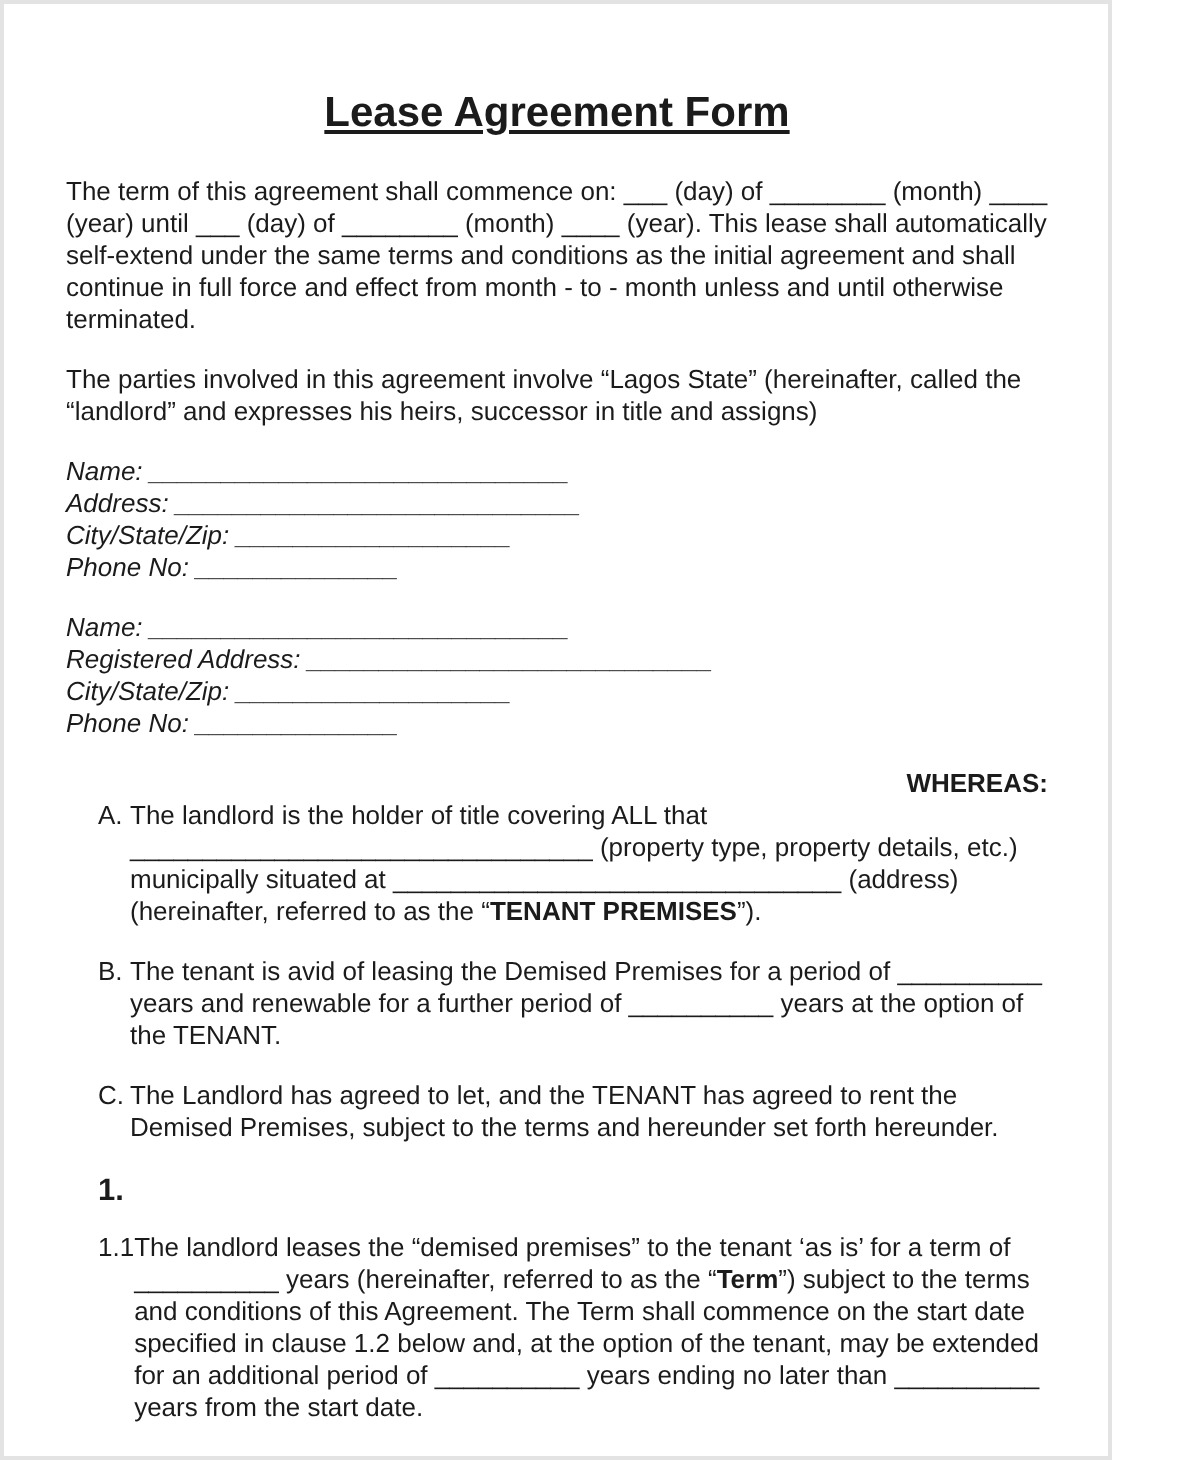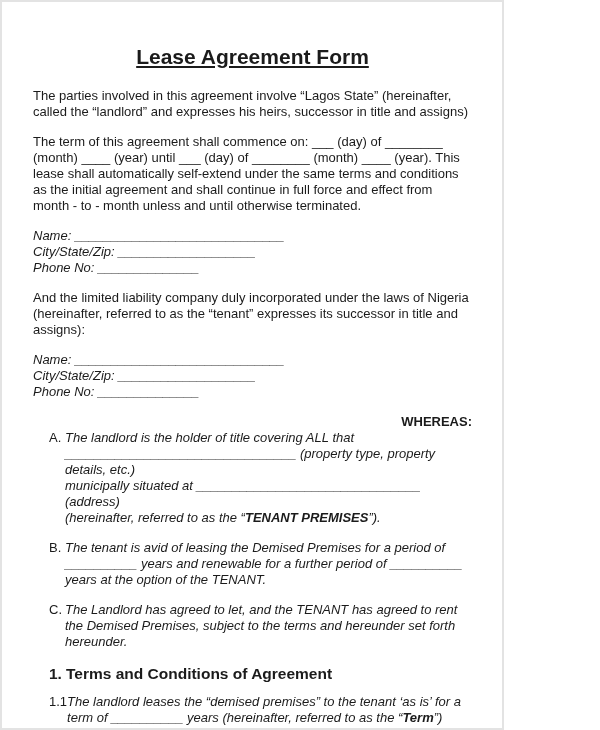--- a/index.html
+++ b/index.html
@@ -1,21 +1,21 @@
 <!DOCTYPE html>
 <html><head>
 <meta charset="utf-8">
 <style>
   html, body {
     margin: 0;
     padding: 0;
     background: #ffffff;
   }
   .page {
-    width: 504px;
+    width: 556px;
     height: 730px;
     box-sizing: border-box;
     background: #ffffff;
     border: 2px solid #e3e3e3;
     padding: 42px 30px 0 31px;
     font-family: "Liberation Sans", "DejaVu Sans", sans-serif;
     font-size: 13px;
     line-height: 16px;
     color: #1b1b1b;
     overflow: hidden;
@@ -46,21 +46,20 @@
   }
   .li-label {
     flex: 0 0 16px;
   }
   .li.clause .li-label {
     flex: 0 0 18px;
   }
   .li-body {
     flex: 1;
     white-space: pre-line;
-    font-style: italic;
   }
   .section-heading {
     display: flex;
     font-weight: bold;
     font-size: 15.5px;
     line-height: 19px;
     margin: 2px 0 11px 0;
     padding-left: 16px;
   }
   .section-heading .li-label {
@@ -68,34 +67,35 @@
   }
   b { font-weight: bold; }
 </style>
 </head>
 <body>
 
 <div class="page">
 
   <div class="title">Lease Agreement Form</div>
 
+  <p class="para">The term of this agreement shall commence on: ___ (day) of ________ (month) ____ (year) until ___ (day) of ________ (month) ____ (year). This lease shall automatically self-extend under the same terms and conditions as the initial agreement and shall continue in full force and effect from month - to - month unless and until otherwise terminated.</p>
+
   <p class="para">The parties involved in this agreement involve “Lagos State” (hereinafter, called the “landlord” and expresses his heirs, successor in title and assigns)</p>
-
-  <p class="para">The term of this agreement shall commence on: ___ (day) of ________ (month) ____ (year) until ___ (day) of ________ (month) ____ (year). This lease shall automatically self-extend under the same terms and conditions as the initial agreement and shall continue in full force and effect from month - to - month unless and until otherwise terminated.</p>
 
   <div class="para">
     <div class="field-line">Name: _____________________________</div>
+    <div class="field-line">Address: ____________________________</div>
     <div class="field-line">City/State/Zip: ___________________</div>
     <div class="field-line">Phone No: ______________</div>
   </div>
 
-  <p class="para">And the limited liability company duly incorporated under the laws of Nigeria (hereinafter, referred to as the “tenant” expresses its successor in title and assigns):</p>
 
   <div class="para">
     <div class="field-line">Name: _____________________________</div>
+    <div class="field-line">Registered Address: ____________________________</div>
     <div class="field-line">City/State/Zip: ___________________</div>
     <div class="field-line">Phone No: ______________</div>
   </div>
 
   <div class="whereas-heading">WHEREAS:</div>
 
   <div class="li">
     <span class="li-label">A.</span>
     <span class="li-body"><span>The landlord is the holder of title covering ALL that
 ________________________________ (property type, property details, etc.)
@@ -108,21 +108,20 @@
     <span class="li-body">The tenant is avid of leasing the Demised Premises for a period of __________ years and renewable for a further period of __________ years at the option of the TENANT.</span>
   </div>
 
   <div class="li">
     <span class="li-label">C.</span>
     <span class="li-body">The Landlord has agreed to let, and the TENANT has agreed to rent the Demised Premises, subject to the terms and hereunder set forth hereunder.</span>
   </div>
 
   <div class="section-heading">
     <span class="li-label">1.</span>
-    <span>Terms and Conditions of Agreement</span>
   </div>
 
   <div class="li clause">
     <span class="li-label">1.1</span>
     <span class="li-body"><span>The landlord leases the “demised premises” to the tenant ‘as is’ for a term of __________ years (hereinafter, referred to as the “</span><b>Term</b><span>”) subject to the terms and conditions of this Agreement. The Term shall commence on the start date specified in clause 1.2 below and, at the option of the tenant, may be extended for an additional period of __________ years ending no later than __________ years from the start date.</span></span>
   </div>
 
 </div>
 
 </body></html>

